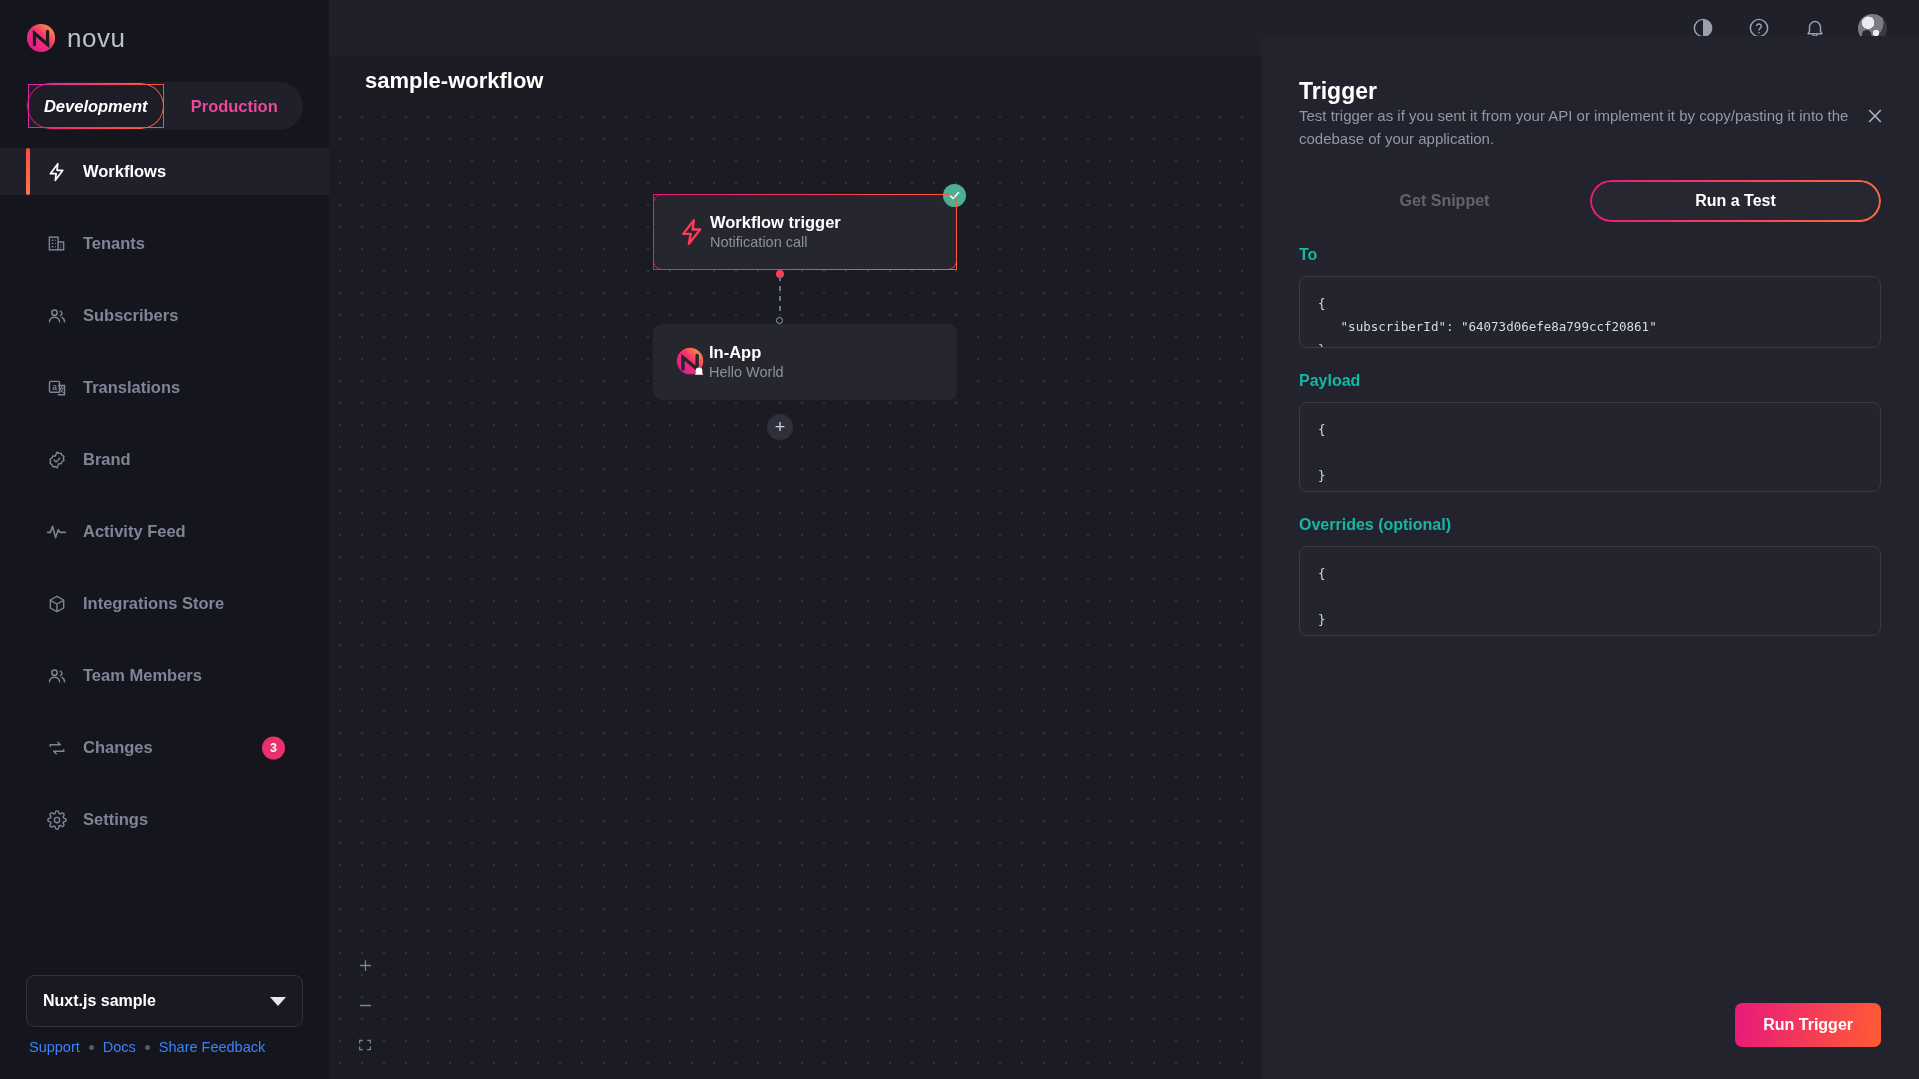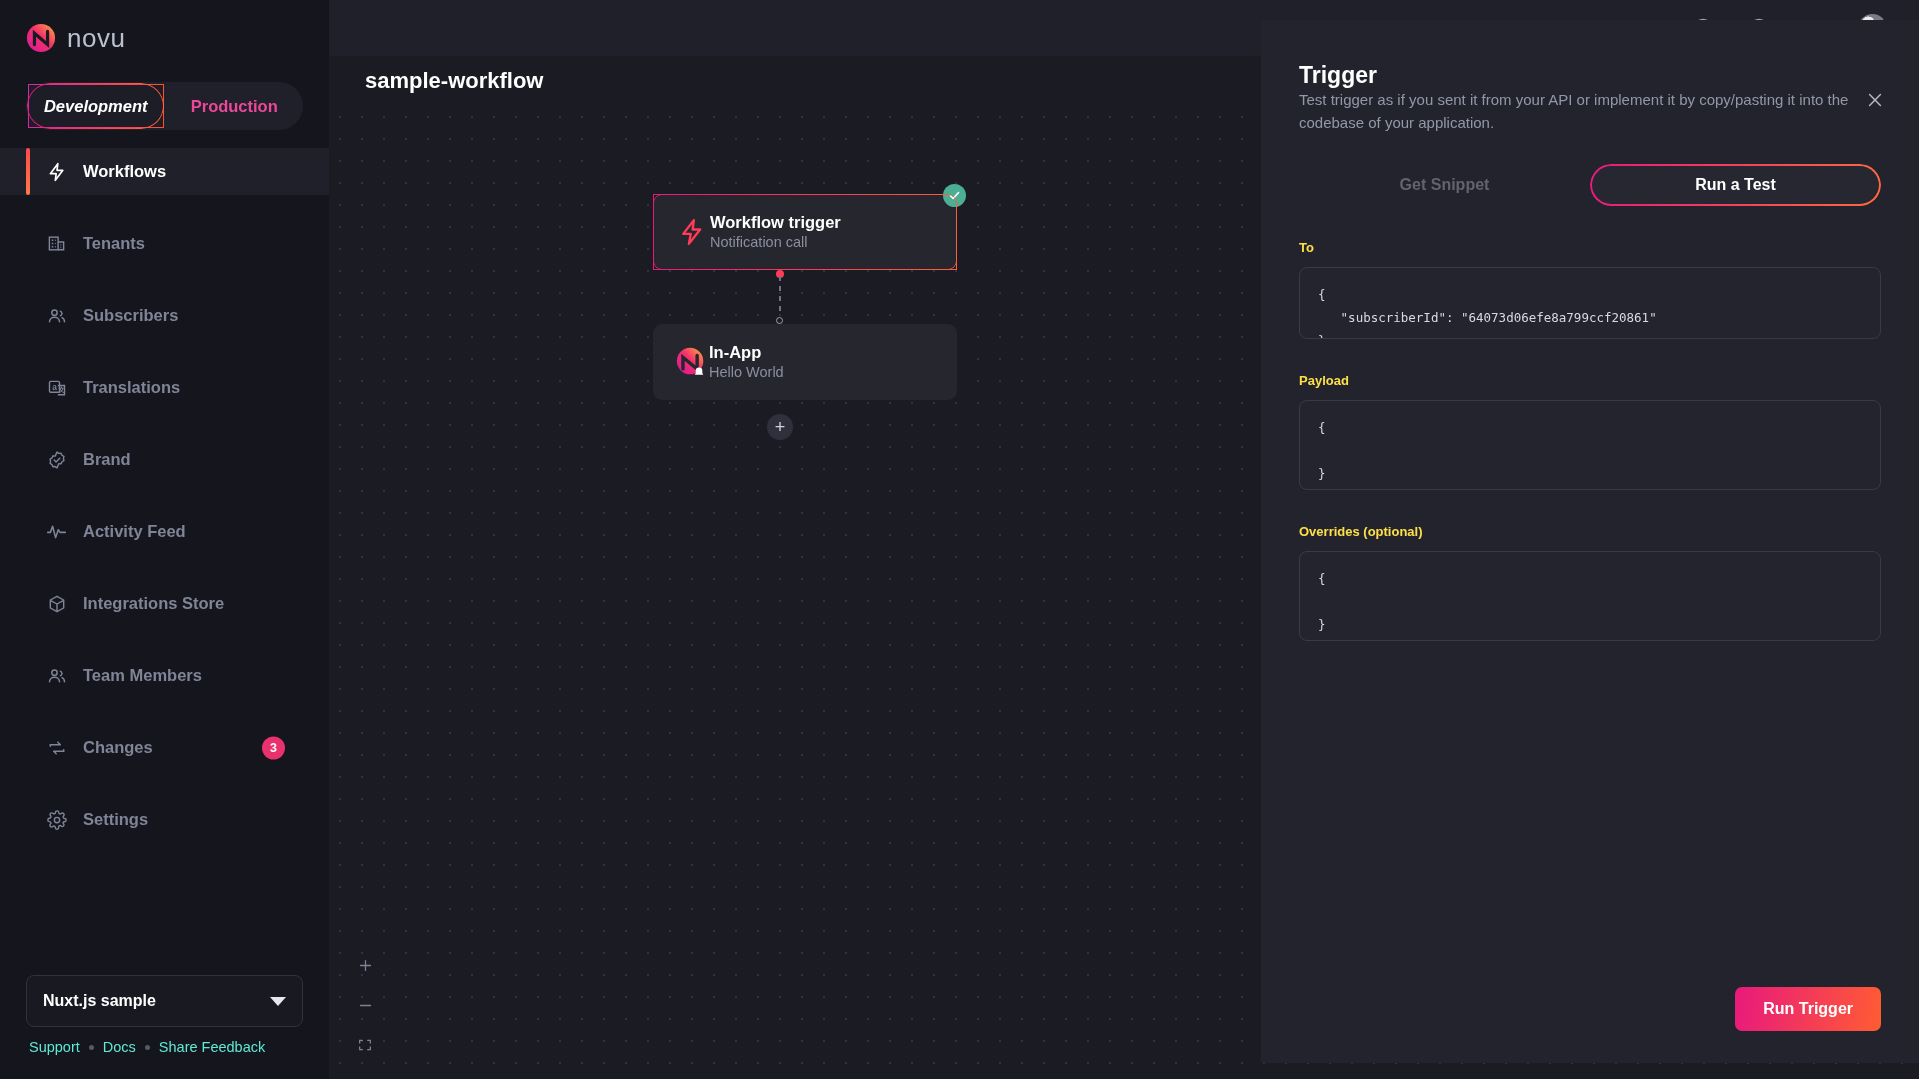--- a/index.html
+++ b/index.html
@@ -82,21 +82,21 @@
     height: 52px; border: 1px solid #32323f; border-radius: 8px;
     background: #191922; display: flex; align-items: center;
     padding: 0 16px; justify-content: space-between; cursor: pointer;
   }
   .org-name { color: #fff; font-size: 16px; font-weight: 700; }
   .caret { width:0;height:0;border-left:8px solid transparent;border-right:8px solid transparent;border-top:9px solid #e7e7ee; }
   .footer-links {
     margin-top: 12px; display: flex; align-items: center; gap: 9px;
     color: #6e7385; font-size: 14.5px; padding-left: 3px;
   }
-  .footer-links a { color: #5eead4; text-decoration: none; cursor: pointer; }
+  .footer-links a { color: #3b82f6; text-decoration: none; cursor: pointer; }
   .dot { width: 5px; height: 5px; border-radius: 50%; background: #555a6b; display:inline-block; }
 
   
   .main { position: relative; flex: 1; height: 1079px; background: #1b1b23; overflow: hidden; }
   .topbar {
     position: absolute; top: 0; left: 0; right: 0; height: 56px;
     background: #20202b; display: flex; align-items: center; justify-content: flex-end;
     gap: 30px; padding-right: 32px; z-index: 4;
   }
   .topicon { width: 26px; height: 26px; cursor: pointer; display:flex; align-items:center;justify-content:center; }
@@ -157,21 +157,21 @@
     position: absolute; left: 438px; top: 308px; width: 26px; height: 26px;
     border-radius: 50%; background: #30303c; color: #cfd3de;
     display: flex; align-items: center; justify-content: center; font-size: 18px; cursor: pointer; line-height:1;
   }
 
   .zoom-controls { position: absolute; left: 26px; bottom: 24px; display: flex; flex-direction: column; gap: 20px; }
   .zoom-btn { width: 20px; height: 20px; color: #7e8393; cursor: pointer; display:flex;align-items:center;justify-content:center; }
 
   
   .panel {
-    position: absolute; right: 0; top: 20px; width: 658px; height: 1043px;
+    position: absolute; right: 0; top: 36px; width: 658px; height: 1043px;
     background: #23232d; padding: 42px 38px 0 38px; z-index: 6;
   }
   .panel-close { position: absolute; right: 34px; top: 70px; width: 20px; height: 20px; cursor: pointer; }
   .panel-title { font-size: 23px; font-weight: 700; color: #ffffff; }
   .panel-desc { font-size: 15px; color: #9298a8; line-height: 1.5; width: 578px; }
 
   .tabs { margin-top: 30px; display: flex; align-items: center; }
   .tab {
     height: 42px; border-radius: 22px; display: flex; align-items: center; justify-content: center;
     font-size: 16px; font-weight: 700; cursor: pointer; position: relative;
@@ -179,21 +179,21 @@
   .tab.active { width: 297px; color: #ffffff; background: #272732; }
   .tab.active::after{
     content:""; position:absolute; inset:0; border-radius:22px; padding:1.7px;
     background: linear-gradient(100deg,#e8197d,#ff6a3d);
     -webkit-mask: linear-gradient(#fff 0 0) content-box, linear-gradient(#fff 0 0);
     -webkit-mask-composite: xor; mask-composite: exclude;
     pointer-events:none;
   }
   .tab.inactive { width: 297px; color: #63636f; }
 
-  .field-label { margin-top: 34px; font-size: 13px; font-weight: 700; color: #fde047; }
+  .field-label { margin-top: 24px; font-size: 16px; font-weight: 700; color: #14b8a6; }
   .code-box {
     margin-top: 12px; border: 1px solid #3a3a47; border-radius: 8px;
     background: #24242e; padding: 15px 18px;
     font-family: "DejaVu Sans Mono", "Liberation Mono", monospace;
     font-size: 12.5px; color: #d6dae4; line-height: 1.85; white-space: pre;
     overflow: hidden;
   }
   #to-box { height: 72px; }
   #payload-box { height: 90px; }
   #overrides-box { height: 90px; }

